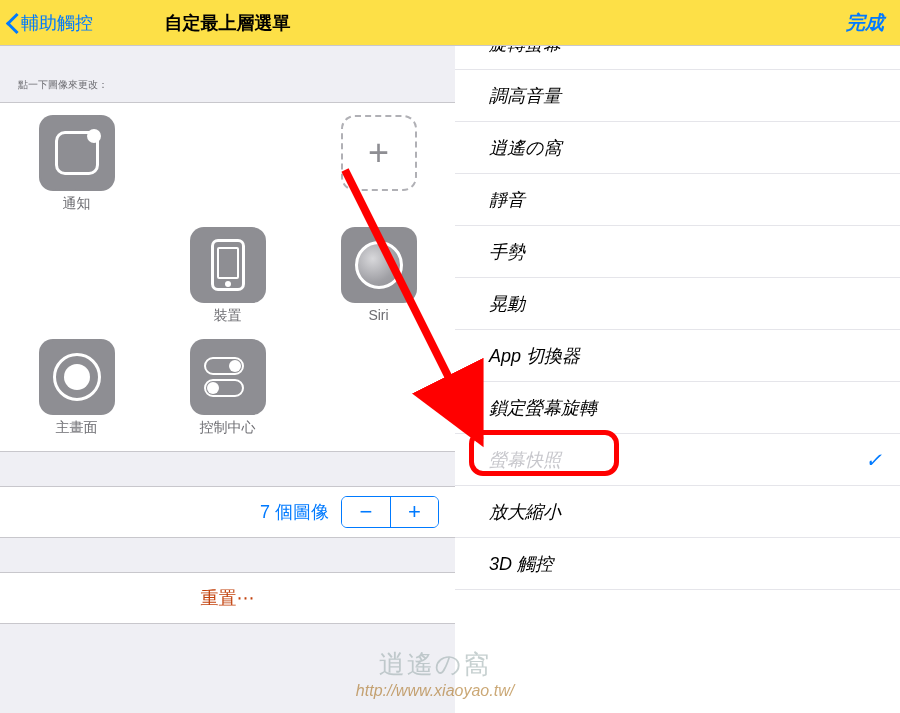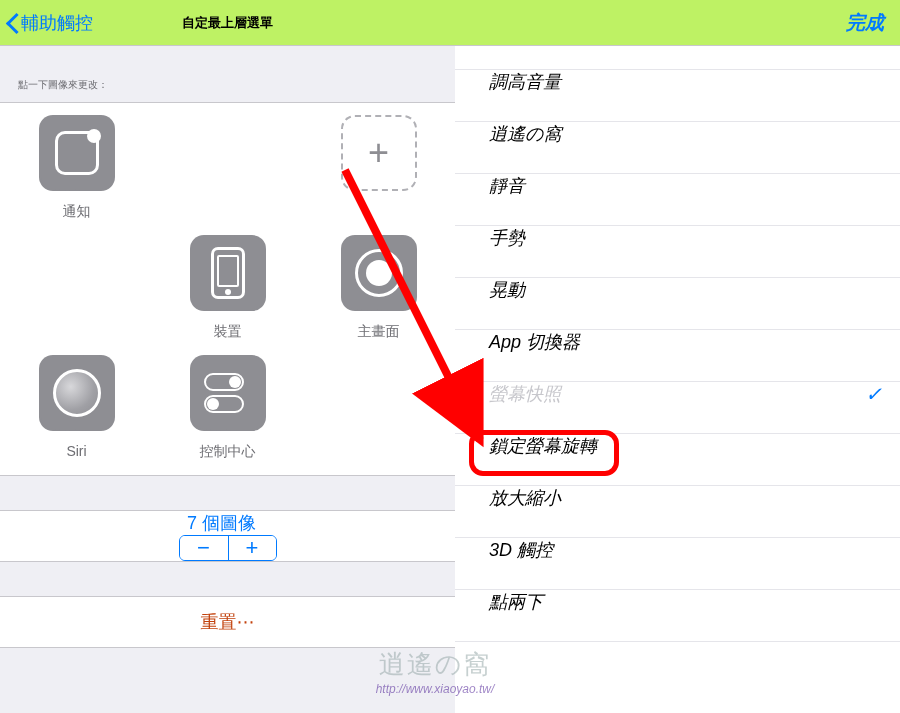--- a/index.html
+++ b/index.html
@@ -2,81 +2,81 @@
 <html><head>
 <meta charset="utf-8">
 <style>
   * { box-sizing: border-box; margin: 0; padding: 0; }
   body { font-family: -apple-system, "Helvetica Neue", Arial, sans-serif; background: #fff; width: 900px; height: 713px; overflow: hidden; position: relative; }
   .pane { position: absolute; top: 0; height: 713px; background: #fff; }
   .left { left: 0; width: 455px; background: #efeff4; }
   .right { left: 455px; width: 445px; background: #fff; font-style: italic; }
 
   
-  .hdr { height: 46px; background: #bef264; border-bottom: 1px solid #c8c7cc; display: flex; align-items: center; position: relative; }
-  .hdr-title { position: absolute; left: 0; right: 0; text-align: center; font-size: 13px; font-weight: 600; color: #000; }
+  .hdr { height: 46px; background: #fde047; border-bottom: 1px solid #c8c7cc; display: flex; align-items: center; position: relative; }
+  .hdr-title { position: absolute; left: 0; right: 0; text-align: center; font-size: 18px; font-weight: 600; color: #000; }
   .hdr-back { display: flex; align-items: center; color: #007aff; font-size: 18px; padding-left: 6px; z-index: 1; cursor: pointer; }
   .chev-l { width: 13px; height: 22px; position: relative; margin-right: 2px; }
   .chev-l::before { content: ""; position: absolute; left: 3px; top: 4px; width: 12px; height: 12px; border-left: 3px solid #007aff; border-bottom: 3px solid #007aff; transform: rotate(45deg); }
   .hdr-done { position: absolute; right: 16px; color: #007aff; font-size: 19px; font-weight: 600; cursor: pointer; }
 
   
   .hint { padding: 32px 18px 10px; font-size: 10px; color: #6d6d72; }
   .grid-wrap { background: #fff; border-top: 1px solid #c8c7cc; border-bottom: 1px solid #c8c7cc; padding: 12px 18px 14px; }
   .grid { display: grid; grid-template-columns: repeat(3, 1fr); column-gap: 34px; row-gap: 14px; }
   .cell { display: flex; flex-direction: column; align-items: center; cursor: pointer; }
   .tile { width: 76px; height: 76px; border: 2px dashed #8e8e93; border-radius: 14px; background: #8e8e93; display: flex; align-items: center; justify-content: center; color: #fff; }
   .tile.empty { background: transparent; border-color: #b0b0b5; }
   .tile.empty .plus { color: #8e8e93; font-size: 36px; font-weight: 300; line-height: 1; }
-  .cell-lbl { margin-top: 12px; font-size: 14px; color: #6d6d72; min-height: 18px; }
+  .cell-lbl { margin-top: 4px; font-size: 14px; color: #6d6d72; min-height: 18px; }
 
   
   .ic-notif { width: 44px; height: 44px; border-radius: 10px; border: 3px solid #fff; position: relative; }
   .ic-notif::after { content: ""; position: absolute; top: -5px; right: -5px; width: 14px; height: 14px; border-radius: 50%; background: #fff; }
   .ic-star { width: 0; height: 0; position: relative; }
   .ic-star svg { width: 46px; height: 46px; display: block; margin: -23px 0 0 -23px; }
   .ic-device { width: 34px; height: 52px; border: 3px solid #fff; border-radius: 7px; position: relative; }
   .ic-device::before { content: ""; position: absolute; top: 5px; left: 3px; right: 3px; bottom: 9px; border: 2px solid #fff; border-radius: 2px; }
   .ic-device::after { content: ""; position: absolute; bottom: 1px; left: 50%; width: 6px; height: 6px; margin-left: -3px; border-radius: 50%; background: #fff; }
   .ic-siri { width: 48px; height: 48px; border-radius: 50%; background: radial-gradient(circle at 35% 35%, #d8d8db 0%, #a0a0a5 60%, #8e8e93 100%); border: 3px solid #fff; }
   .ic-home { width: 48px; height: 48px; border-radius: 50%; border: 3px solid #fff; display: flex; align-items: center; justify-content: center; }
   .ic-home::after { content: ""; width: 26px; height: 26px; border-radius: 50%; background: #fff; }
   .ic-cc { width: 48px; height: 44px; display: flex; flex-direction: column; justify-content: space-around; }
   .tog { width: 40px; height: 18px; border-radius: 10px; border: 2px solid #fff; position: relative; }
   .tog::after { content: ""; position: absolute; top: 1px; width: 12px; height: 12px; border-radius: 50%; background: #fff; }
   .tog.on::after { right: 1px; }
   .tog.off::after { left: 1px; }
 
   
-  .stepper-row { background: #fff; border-top: 1px solid #c8c7cc; border-bottom: 1px solid #c8c7cc; margin-top: 34px; height: 52px; display: flex; align-items: center; justify-content: flex-end; padding: 0 16px; flex-direction: column; }
+  .stepper-row { background: #fff; border-top: 1px solid #c8c7cc; border-bottom: 1px solid #c8c7cc; margin-top: 34px; height: 52px; display: flex; align-items: center; justify-content: flex-end; padding: 0 16px; }
   .count-lbl { color: #007aff; font-size: 18px; margin-right: 12px; }
   .stepper { display: flex; border: 1px solid #007aff; border-radius: 6px; overflow: hidden; height: 32px; }
   .stepper button { width: 48px; background: #fff; border: none; color: #007aff; font-size: 22px; line-height: 1; cursor: pointer; }
   .stepper button + button { border-left: 1px solid #007aff; }
 
   
   .reset-row { background: #fff; border-top: 1px solid #c8c7cc; border-bottom: 1px solid #c8c7cc; margin-top: 34px; height: 52px; display: flex; align-items: center; justify-content: center; color: #c2410c; font-size: 18px; cursor: pointer; }
 
   
   .list { position: absolute; top: 46px; left: 0; right: 0; bottom: 0; overflow: hidden; }
-  .row { height: 52px; display: flex; padding: 0 4px 0 34px; font-size: 18px; color: #000; border-bottom: 1px solid #e5e5ea; position: relative; cursor: pointer; }
+  .row { height: 52px; display: flex; align-items: center; padding: 0 4px 0 34px; font-size: 18px; color: #000; border-bottom: 1px solid #e5e5ea; position: relative; cursor: pointer; }
   .row.first { margin-top: -28px; }
   .row.sel { color: #c7c7cc; }
   .check { position: absolute; right: 18px; color: #007aff; font-size: 20px; }
 
   
   .hl { position: absolute; border: 5px solid #ff0000; border-radius: 14px; pointer-events: none; }
 
   
   .arrow { position: absolute; pointer-events: none; }
 
   
   .wm { position: absolute; left: 320px; top: 636px; width: 230px; text-align: center; pointer-events: none; opacity: 0.55; }
   .wm .wm1 { font-size: 26px; color: #9aa; font-family: cursive; letter-spacing: 2px; margin-top: 11px; }
-  .wm .wm2 { font-size: 12px; color: #4c1d95; font-style: italic; }
+  .wm .wm2 { font-size: 16px; color: #a16207; font-style: italic; }
 </style>
 </head>
 <body>
 
 <div class="pane left">
   <div class="hdr">
     <div class="hdr-back">
       <span class="chev-l"></span>
       <span>輔助觸控</span>
     </div>
@@ -115,30 +115,30 @@
 
       <div class="cell">
         <div class="tile">
             <div class="ic-device"></div>
           </div>
         <div class="cell-lbl">裝置</div>
       </div>
 
       <div class="cell">
         <div class="tile">
+            <div class="ic-siri"></div>
+          </div>
+        <div class="cell-lbl">Siri</div>
+      </div>
+
+      <div class="cell">
+        <div class="tile">
             <div class="ic-home"></div>
           </div>
         <div class="cell-lbl">主畫面</div>
-      </div>
-
-      <div class="cell">
-        <div class="tile">
-            <div class="ic-siri"></div>
-          </div>
-        <div class="cell-lbl">Siri</div>
       </div>
 
       <div class="cell">
         <div class="tile">
           <div class="ic-cc">
               <div class="tog on"></div>
               <div class="tog off"></div>
             </div>
         </div>
         <div class="cell-lbl">控制中心</div>
@@ -179,35 +179,32 @@
       </div>
       <div class="row">
         <span>手勢</span>
       </div>
       <div class="row">
         <span>晃動</span>
       </div>
       <div class="row">
         <span>App 切換器</span>
       </div>
+      <div class="row">
+        <span>鎖定螢幕旋轉</span>
+      </div>
       <div class="row sel">
         <span>螢幕快照</span>
         <span class="check">✓</span>
       </div>
       <div class="row">
-        <span>鎖定螢幕旋轉</span>
-      </div>
-      <div class="row">
         <span>放大縮小</span>
       </div>
       <div class="row">
         <span>3D 觸控</span>
-      </div>
-      <div class="row">
-        <span>點兩下</span>
       </div>
     </div>
 </div>
 
 <div class="hl" id="hl" style="left: 469px; top: 430px; width: 150px; height: 46px;"></div>
 
 <svg class="arrow" width="900" height="713" style="left:0;top:0">
   <defs>
     <marker id="ah" markerWidth="12" markerHeight="12" refX="9" refY="5" orient="auto">
       <path d="M0,0 L10,5 L0,10 Z" fill="#ff0000"></path>

